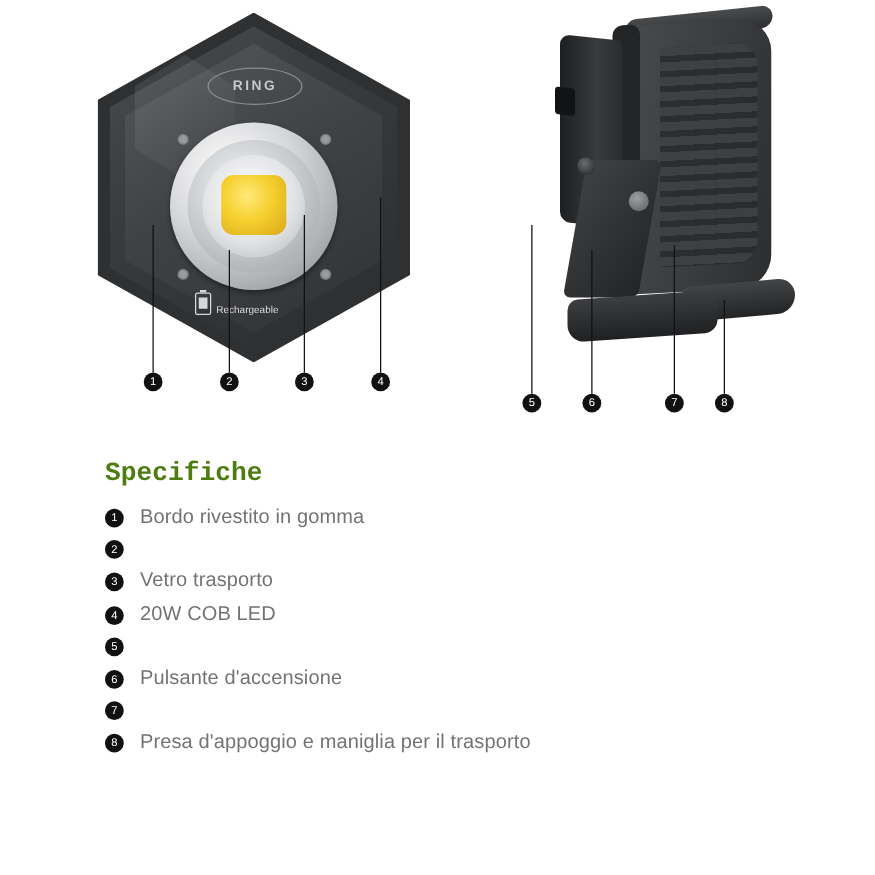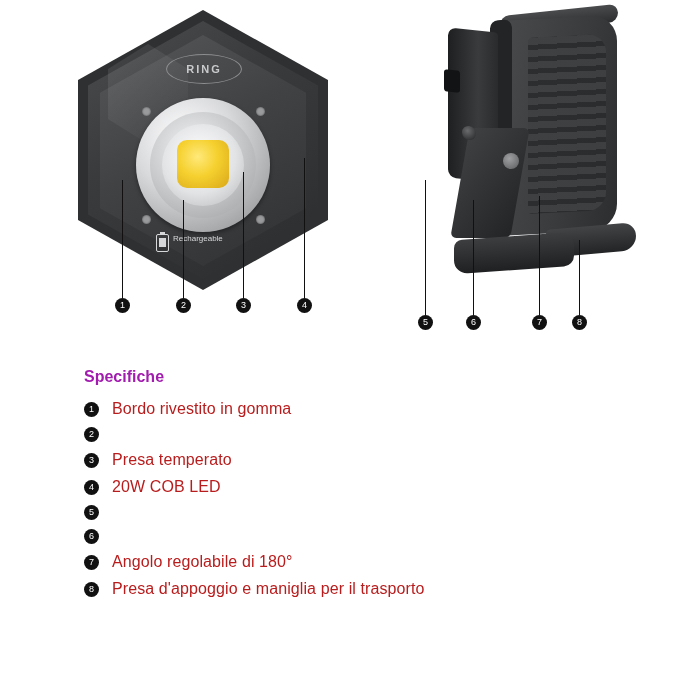--- a/index.html
+++ b/index.html
@@ -136,21 +136,21 @@
   .screw.s1 { left: 64px;  top: 97px; }
   .screw.s2 { left: 178px; top: 97px; }
   .screw.s3 { left: 64px;  top: 205px; }
   .screw.s4 { left: 178px; top: 205px; }
 
   .rechargeable {
     position: absolute;
     left: 78px;
     top: 224px;
     display: flex;
-    align-items: flex-start;
+    align-items: flex-end;
     gap: 4px;
     color: #d6d7d8;
     font-size: 8px;
   }
   .batt-icon {
     width: 11px;
     height: 16px;
     border: 1px solid #d6d7d8;
     border-radius: 2px;
     position: relative;
@@ -317,46 +317,46 @@
   }
 
   
   .spec-section {
     position: absolute;
     left: 84px;
     top: 368px;
     width: 560px;
   }
   .spec-title {
-    font-size: 16px;
+    font-size: 21px;
     font-weight: bold;
-    color: #a21caf;
+    color: #4d7c0f;
     margin: 0 0 14px 0;
-    font-family: Liberation Sans, sans-serif;
+    font-family: Liberation Mono, monospace;
   }
   .spec-item {
     display: flex;
     align-items: center;
     gap: 13px;
     margin-bottom: 9px;
   }
   .spec-bullet {
     flex: 0 0 auto;
     width: 15px;
     height: 15px;
     border-radius: 50%;
     background: #111111;
     color: #ffffff;
     font-size: 9px;
     line-height: 15px;
     text-align: center;
   }
   .spec-text {
     font-size: 16px;
-    color: #b91c1c;
+    color: #737373;
     letter-spacing: 0.1px;
   }
 </style>
 </head>
 <body>
 
 <div class="illustration">
 
   <div class="front-view">
     <div class="hex-outer">
@@ -428,33 +428,33 @@
 
   <div class="spec-item">
     <span class="spec-bullet">1</span>
     <span class="spec-text">Bordo rivestito in gomma</span>
   </div>
   <div class="spec-item">
     <span class="spec-bullet">2</span>
   </div>
   <div class="spec-item">
     <span class="spec-bullet">3</span>
-    <span class="spec-text">Presa temperato</span>
+    <span class="spec-text">Vetro trasporto</span>
   </div>
   <div class="spec-item">
     <span class="spec-bullet">4</span>
     <span class="spec-text">20W COB LED</span>
   </div>
   <div class="spec-item">
     <span class="spec-bullet">5</span>
   </div>
   <div class="spec-item">
     <span class="spec-bullet">6</span>
+    <span class="spec-text">Pulsante d'accensione</span>
   </div>
   <div class="spec-item">
     <span class="spec-bullet">7</span>
-    <span class="spec-text">Angolo regolabile di 180°</span>
   </div>
   <div class="spec-item">
     <span class="spec-bullet">8</span>
     <span class="spec-text">Presa d'appoggio e maniglia per il trasporto</span>
   </div>
 </div>
 
 </body></html>

